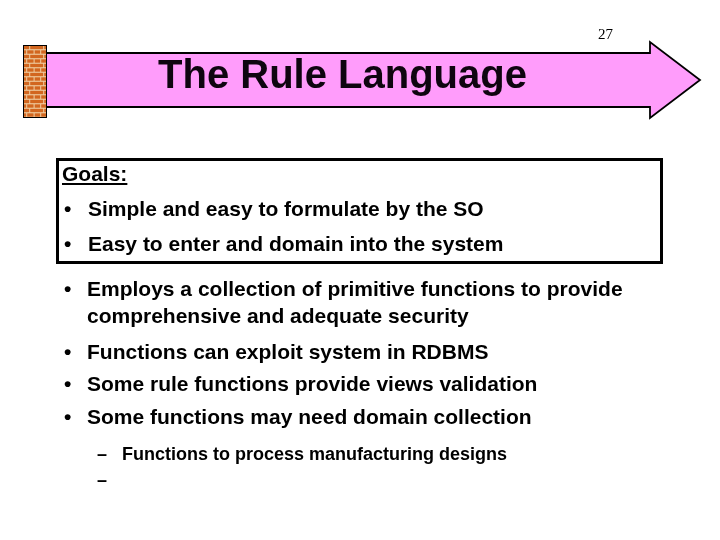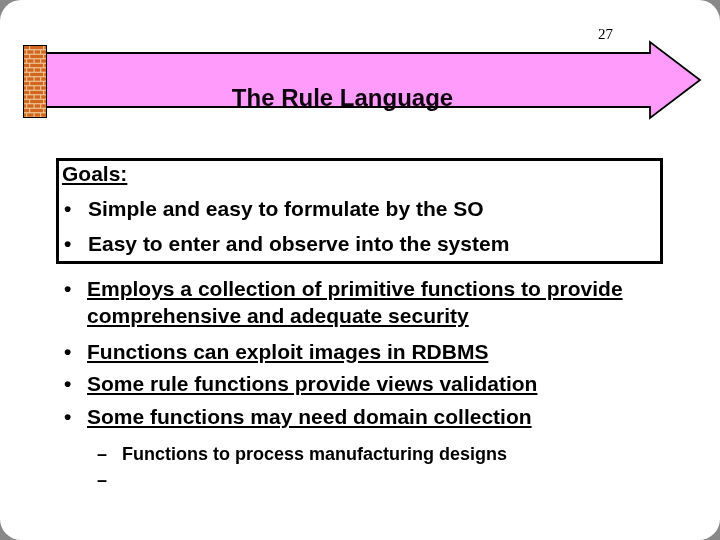--- a/index.html
+++ b/index.html
@@ -4,53 +4,52 @@
 <style>
   html,body{margin:0;padding:0;background:#888;}
   .slide{
     position:relative;
     width:720px;height:540px;
     background:#ffffff;
     overflow:hidden;
     font-family:"Liberation Sans", sans-serif;
     font-weight:bold;
     color:#000;
-    border-radius:21px;
   }
   .page-num{
     position:absolute;left:598px;top:26px;width:24px;
     font-family:"Liberation Serif", serif;
     font-weight:normal;font-size:15px;color:#000;text-align:left;
   }
   .arrow-svg{position:absolute;left:0;top:0;}
   .brick-svg{position:absolute;left:23px;top:45px;}
   .banner-title{
-    position:absolute;left:35px;top:65px;width:615px;height:66px;
+    position:absolute;left:35px;top:41px;width:615px;height:66px;
     display:flex;align-items:center;justify-content:center;
-    font-size:24px;letter-spacing:0px;color:#0f0510;
+    font-size:40px;letter-spacing:0px;color:#0f0510;
     white-space:nowrap;
   }
   .goals-box{
     position:absolute;left:56px;top:158px;
     width:601px;height:100px;
     border:3px solid #000;background:#fff;
   }
   .goals-heading{
     position:absolute;left:3px;top:1px;
     font-size:21px;text-decoration:underline;
     line-height:24px;white-space:nowrap;
   }
   .brow{position:absolute;display:flex;align-items:flex-start;}
   .goals-box .brow{left:5px;font-size:21px;line-height:24px;}
   .goals-box .brow .mk{width:24px;flex:0 0 24px;}
   .gb-row1{top:36px;}
   .gb-row2{top:71px;}
   .main-row{left:64px;font-size:21px;line-height:27px;width:575px;}
   .main-row .mk{width:23px;flex:0 0 23px;}
-  .main-row .tx{flex:1;text-decoration:underline;}
+  .main-row .tx{flex:1;}
   .mb1{top:275px;}
   .mb2{top:338px;}
   .mb3{top:370px;}
   .mb4{top:403px;}
   .sub-row{left:97px;font-size:18px;line-height:24px;width:560px;white-space:nowrap;}
   .sub-row .mk{width:25px;flex:0 0 25px;}
   .sb1{top:442px;}
   .sb2{top:468px;}
   .mk,.tx{display:inline-block;}
 </style>
@@ -84,31 +83,31 @@
   <div class="banner-title">The Rule Language</div>
 
   <div class="goals-box">
     <div class="goals-heading">Goals:</div>
     <div class="brow gb-row1">
       <span class="mk">•</span>
       <span class="tx">Simple and easy to formulate by the SO</span>
     </div>
     <div class="brow gb-row2">
       <span class="mk">•</span>
-      <span class="tx">Easy to enter and observe into the system</span>
+      <span class="tx">Easy to enter and domain into the system</span>
     </div>
   </div>
 
   <div class="brow main-row mb1">
     <span class="mk">•</span>
     <span class="tx">Employs a collection of primitive functions to provide comprehensive and adequate security</span>
   </div>
   <div class="brow main-row mb2">
     <span class="mk">•</span>
-    <span class="tx">Functions can exploit images in RDBMS</span>
+    <span class="tx">Functions can exploit system in RDBMS</span>
   </div>
   <div class="brow main-row mb3">
     <span class="mk">•</span>
     <span class="tx">Some rule functions provide views validation</span>
   </div>
   <div class="brow main-row mb4">
     <span class="mk">•</span>
     <span class="tx">Some functions may need domain collection</span>
   </div>
 

